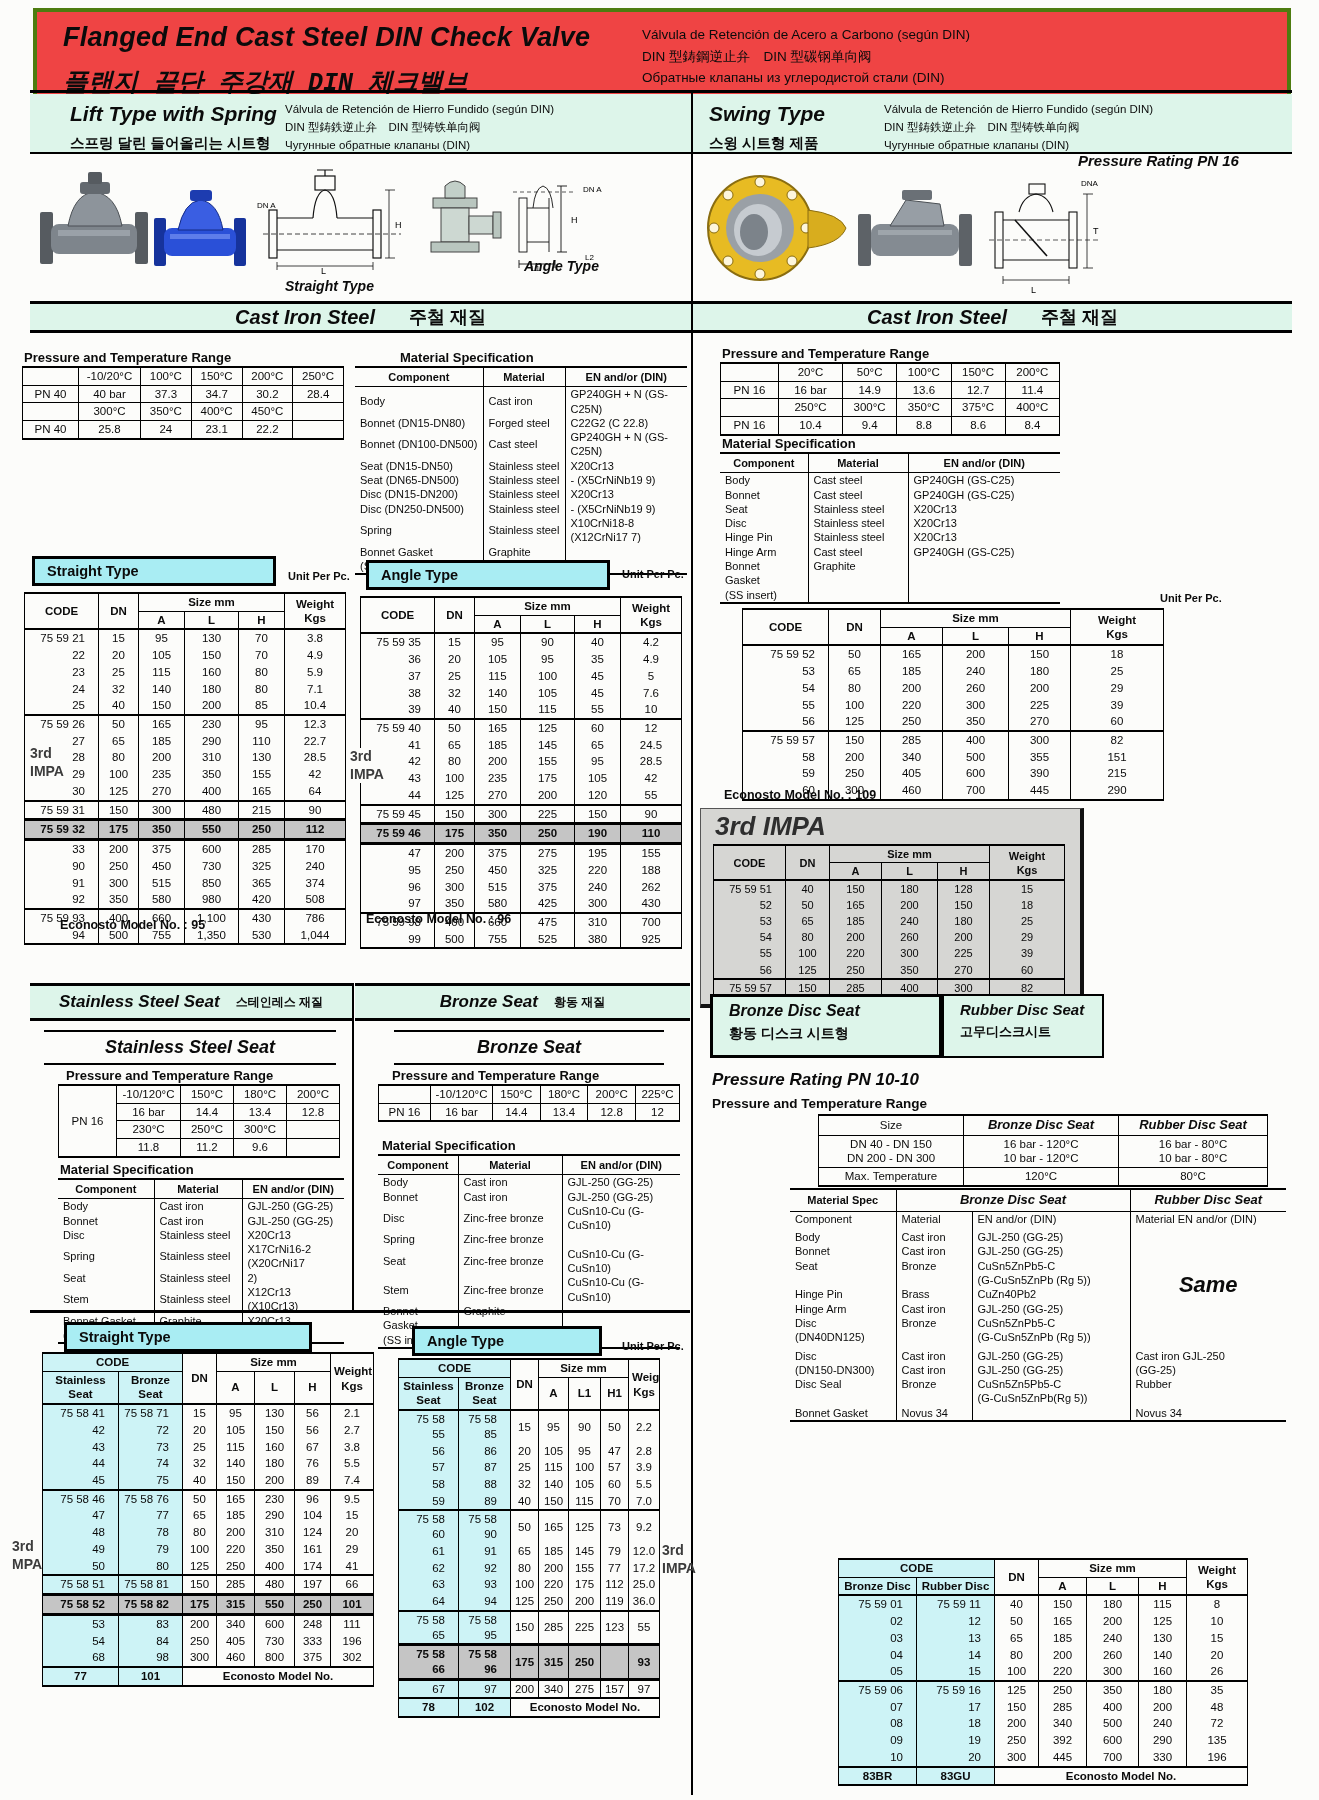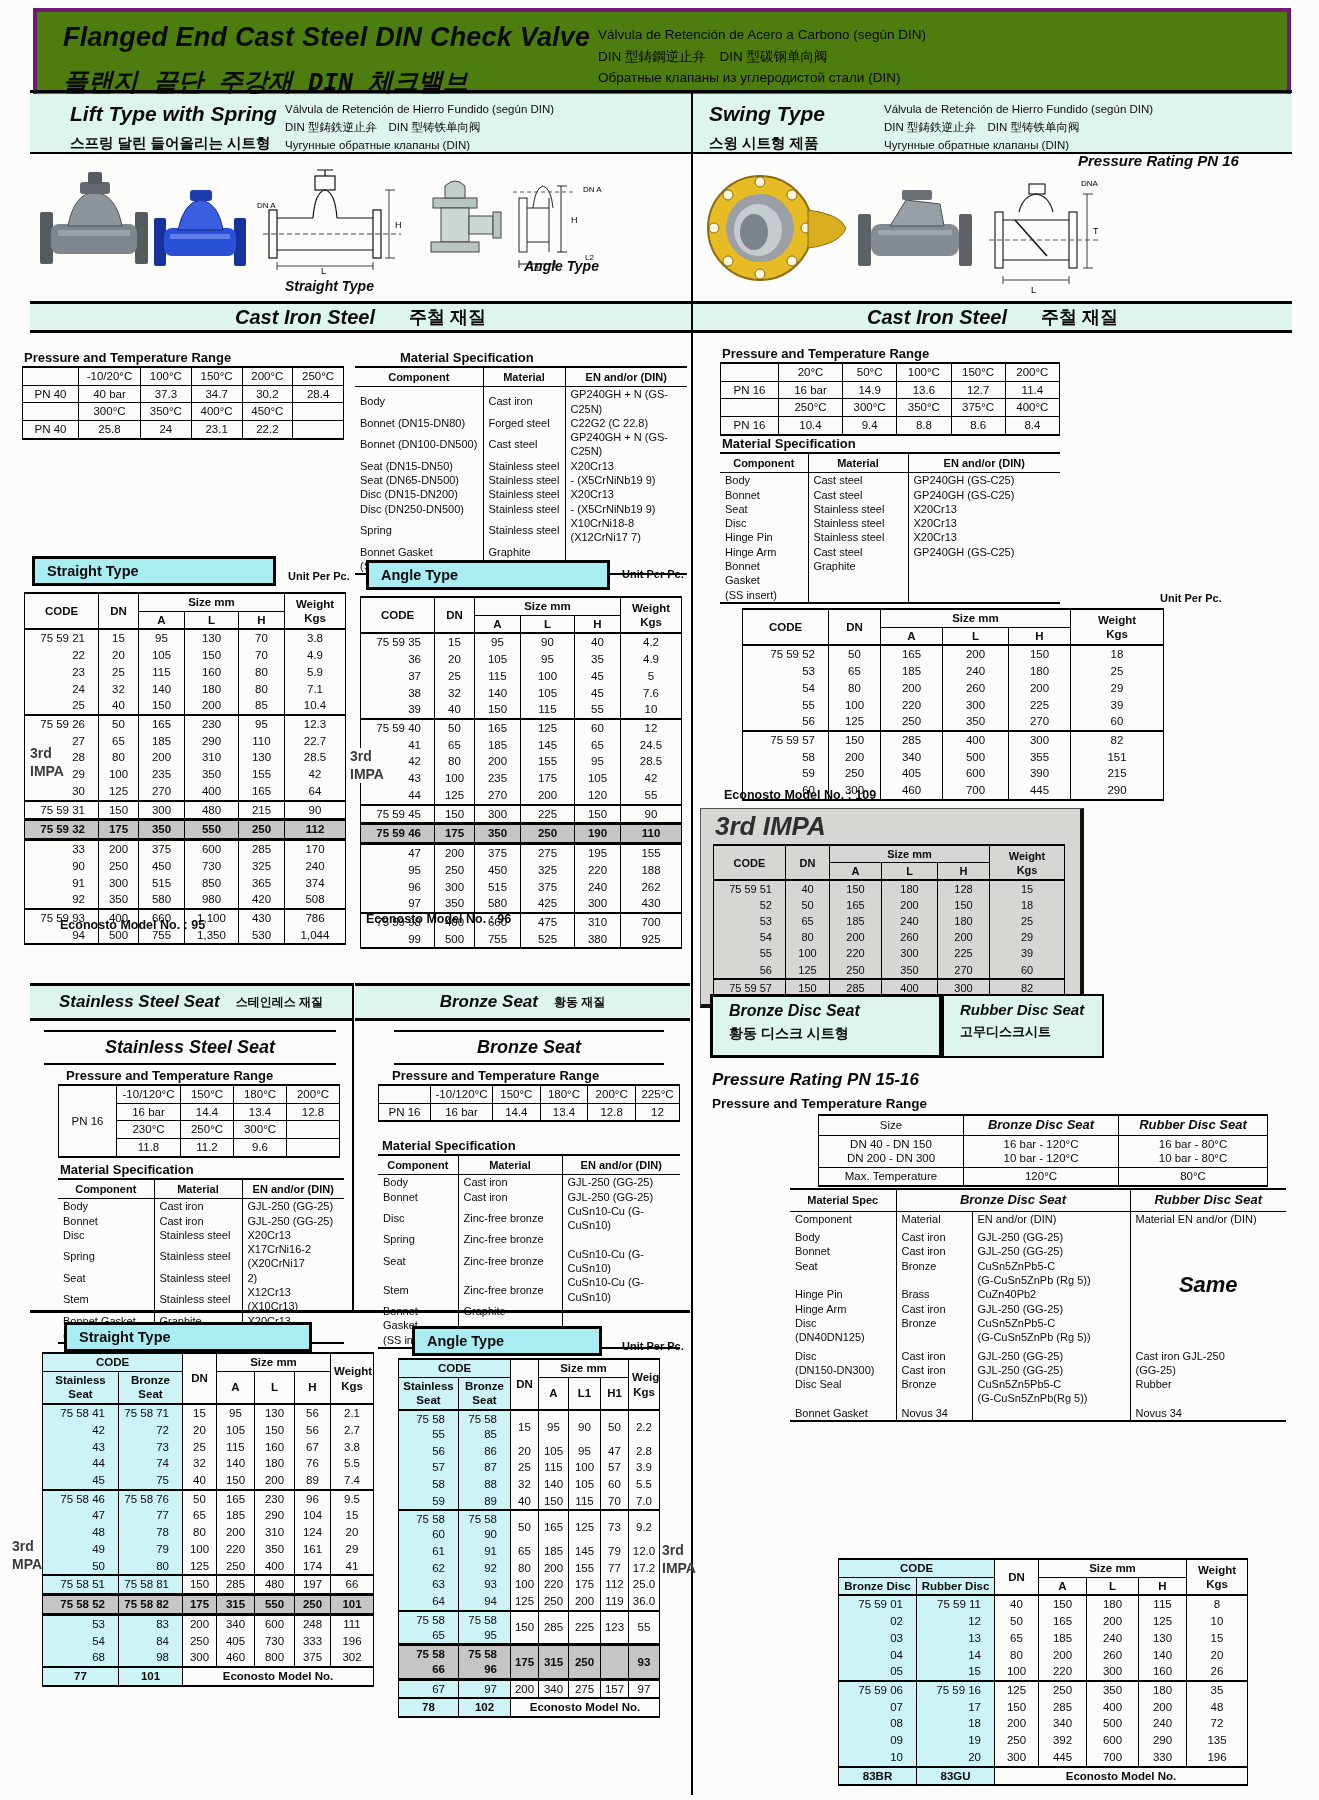--- a/index.html
+++ b/index.html
@@ -2,25 +2,25 @@
 <html><head>
 <meta charset="utf-8">
 <style>
   html,body{margin:0;padding:0;background:#e8e8e4;}
   body{font-family:"Liberation Sans","DejaVu Sans",sans-serif;color:#0b0b0b;}
   #page{position:relative;width:1319px;height:1800px;background:#fcfcfa;margin:0 auto;overflow:hidden;}
   .abs{position:absolute;}
   .b{font-weight:bold;} .i{font-style:italic;}
 
   
-  .hdrbox{left:33px;top:8px;width:1258px;height:116px;background:#4d7c0f;border:4px solid #701a75;box-sizing:border-box;display:flex;}
+  .hdrbox{left:33px;top:8px;width:1258px;height:116px;background:#ef4444;border:4px solid #4d7c0f;box-sizing:border-box;display:flex;}
   .hdrbox .hl1{width:535px;padding:10px 0 0 26px;}
   .title-en{font-size:27px;font-weight:bold;font-style:italic;letter-spacing:.2px;}
   .title-ko{font-size:25px;font-weight:bold;font-style:italic;margin-top:12px;font-family:Liberation Mono, monospace;}
-  .hdrbox .hl2{padding-top:12px;font-size:13.5px;line-height:1.6;}
+  .hdrbox .hl2{padding-top:12px;font-size:13.5px;line-height:1.6;margin-left:44px;}
 
   .toprule{left:30px;top:90px;width:1262px;height:3px;background:#000;}
   .vdiv{left:691px;top:90px;width:2px;height:1705px;background:#000;}
 
   .secband{top:94px;height:60px;background:#ddf5ea;border-bottom:2px solid #000;box-sizing:border-box;display:flex;}
   .secband .st1{padding:8px 0 0 40px;width:215px;}
   .secband .st1 .e{font-size:21px;font-weight:bold;font-style:italic;}
   .secband .st1 .k{font-size:14.5px;font-weight:bold;margin-top:8px;}
   .secband .st2{font-size:11.5px;line-height:1.55;padding-top:7px;}
 
@@ -1531,21 +1531,21 @@
 
   <div class="abs discband" style="left:710px;top:994px;width:232px;height:64px;border-width:3px;">
     <div class="e">Bronze Disc Seat</div>
     <div class="k">황동 디스크 시트형</div>
   </div>
   <div class="abs discband" style="left:942px;top:994px;width:162px;height:64px;border-width:2px;">
     <div class="e" style="font-size:15px;">Rubber Disc Seat</div>
     <div class="k" style="font-size:13px;">고무디스크시트</div>
   </div>
 
-  <div class="abs b i" style="left:712px;top:1070px;font-size:17px;">Pressure Rating PN 15-16</div>
+  <div class="abs b i" style="left:712px;top:1070px;font-size:17px;">Pressure Rating PN 10-10</div>
   <div class="abs ttl" style="left:712px;top:1096px;font-size:13.5px;">Pressure and Temperature Range</div>
 
   <table class="abs grid" style="left:818px;top:1114px;width:450px;">
     <colgroup>
         <col style="width:145px">
         <col style="width:155px">
         <col>
       </colgroup>
     <tbody>
         <tr class="hd">

